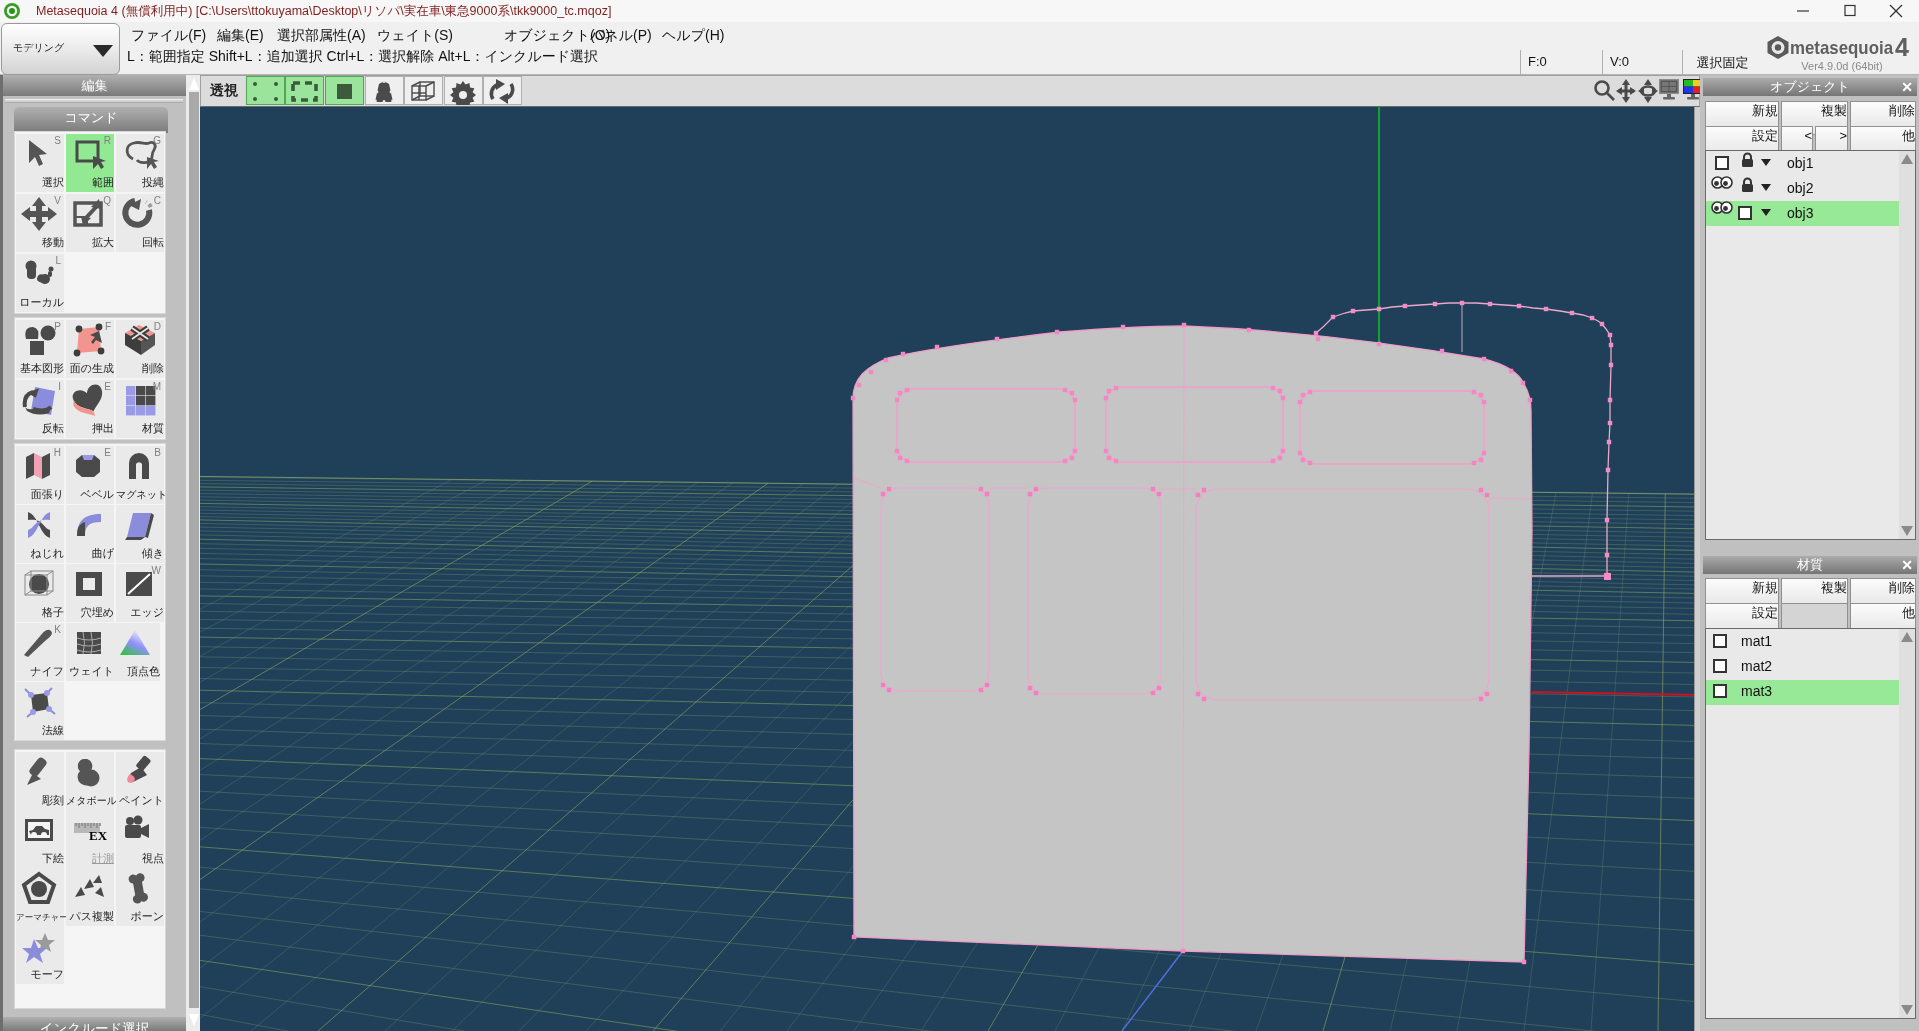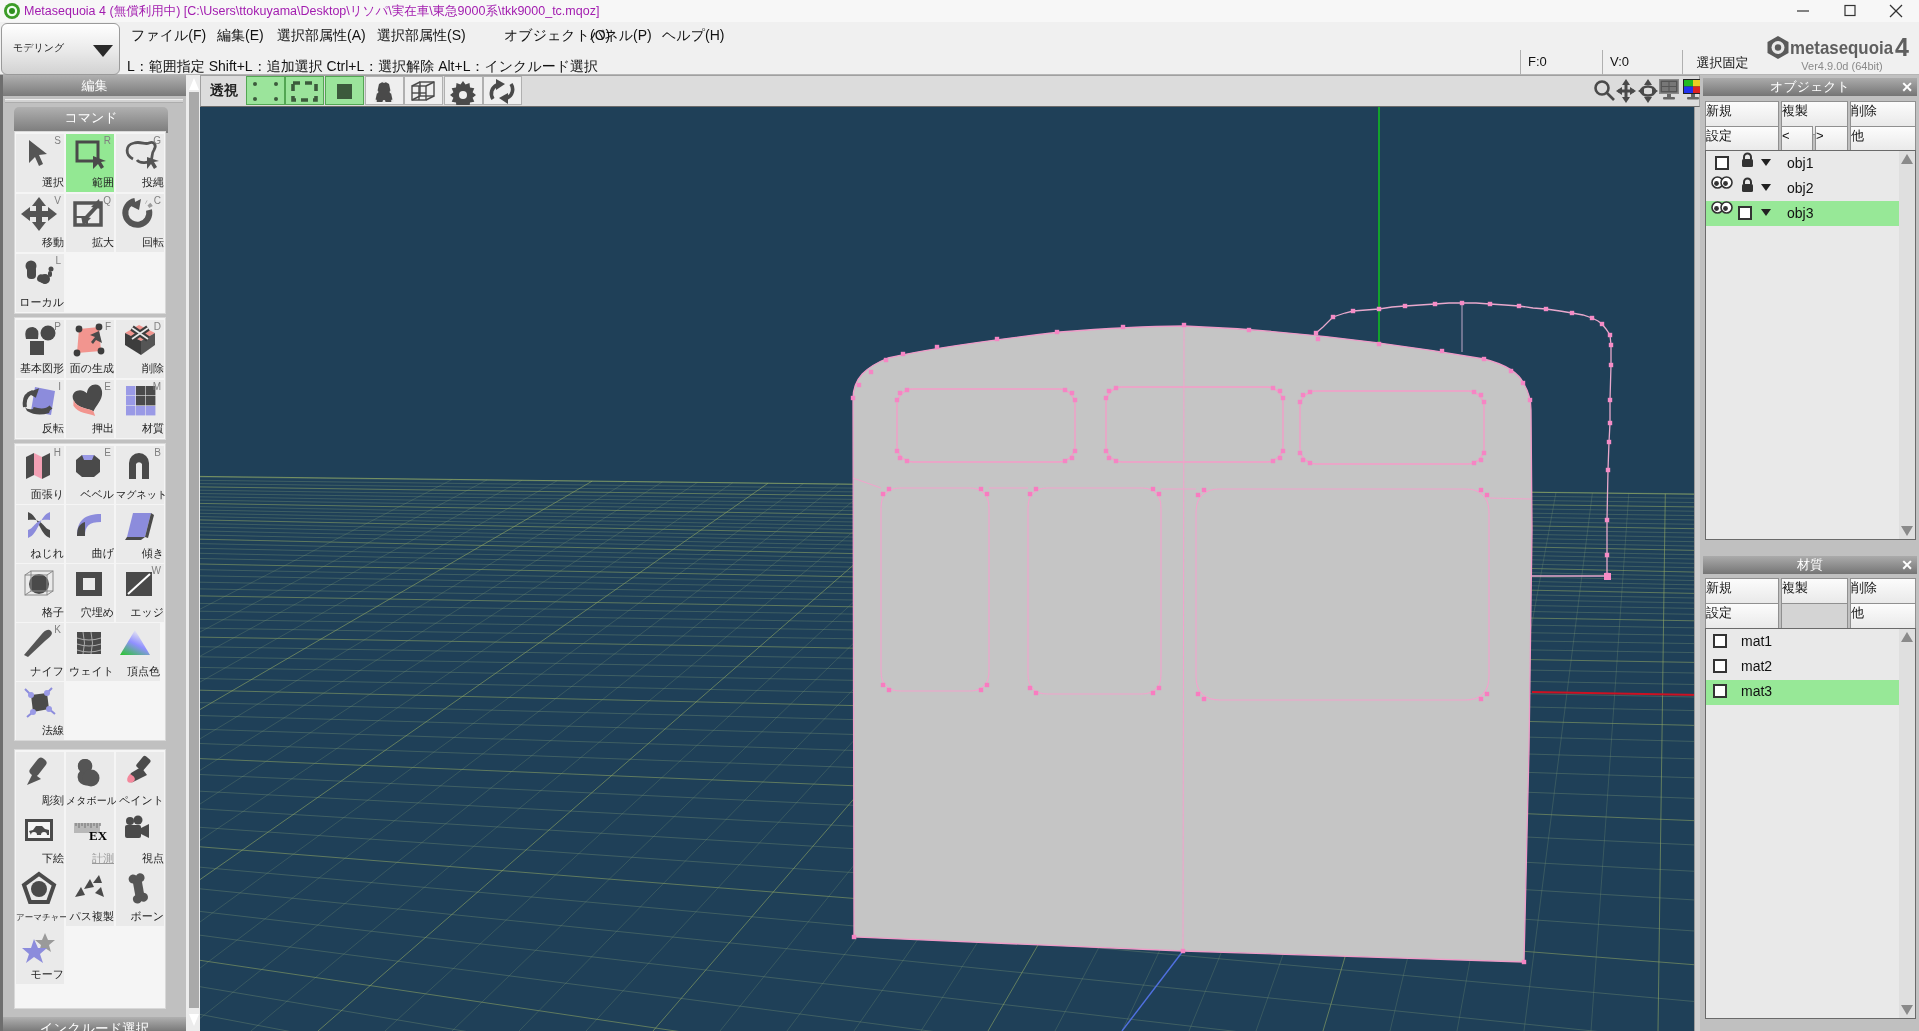--- a/index.html
+++ b/index.html
@@ -1,59 +1,59 @@
 <!DOCTYPE html>
 <html><head><meta charset="utf-8"><style>
 *{margin:0;padding:0;box-sizing:border-box;}
 html,body{width:1919px;height:1031px;overflow:hidden;font-family:"Liberation Sans",sans-serif;background:#f0f0f0;}
 .abs{position:absolute;}
 .titlebar{left:0;top:0;width:1919px;height:22px;background:#f7f7f7;}
-.ttext{left:24px;top:3px;font-size:12.5px;color:#a21caf;white-space:nowrap;}
+.ttext{left:36px;top:3px;font-size:12.5px;color:#7f1d1d;white-space:nowrap;}
 .menubar{left:0;top:22px;width:1919px;height:28px;background:#f0f0f0;}
 .menuitem{top:27px;font-size:14px;color:#111;}
 .statusbar{left:0;top:50px;width:1919px;height:25px;background:#f0f0f0;border-bottom:1px solid #b5b5b5;}
-.stext{left:127px;top:58px;font-size:14px;color:#111;}
+.stext{left:127px;top:48px;font-size:14px;color:#111;}
 .sbox{top:50px;height:25px;border-left:1px solid #b0b0b0;font-size:13px;color:#111;text-align:center;padding-top:4px;}
 .modebtn{left:1px;top:23px;width:119px;height:52px;background:linear-gradient(#ffffff,#e9e9e9 55%,#d2d2d2);border:1px solid #9a9a9a;border-radius:6px;z-index:5;}
 .leftpanel{left:0;top:75px;width:186px;height:956px;background:#c0c0c0;border-left:3px solid #6e6e6e;}
 .phead{background:linear-gradient(#b0b0b0,#7a7a7a);color:#fff;text-align:center;}
 .lscroll{left:186px;top:75px;width:14px;height:956px;background:#ececec;}
 .lthumb{left:3px;top:17px;width:10px;height:916px;background:#a9a9a9;position:absolute;}
 .cell{position:absolute;width:48px;height:58px;background:#eaeaea;}
 .cell .lbl{position:absolute;bottom:2px;width:100%;text-align:right;font-size:11px;color:#222;white-space:nowrap;}
 .cell .sc{position:absolute;top:1px;right:3px;font-size:10px;color:#808080;}
 .cellsel{background:#93e893;}
 .secbox{position:absolute;background:#f5f5f5;border:1px solid #d8d8d8;}
 .vtool{left:200px;top:75px;width:1500px;height:32px;background:#dcdcdc;border:1px solid #a0a0a0;border-bottom:1px solid #6a6a6a;}
 .vtbtn{position:absolute;top:1px;height:29px;width:39px;background:#efefef;border:1px solid #b0b0b0;}
 .vtgreen{background:#9be49b;border:1px solid #53a653;}
 .rpanel{left:1700px;top:75px;width:219px;height:956px;background:#c0c0c0;}
 .rhead{position:absolute;left:3px;width:214px;height:18px;background:linear-gradient(#ababab,#757575);color:#fff;font-size:13px;text-align:center;line-height:18px;}
-.rbtn{position:absolute;height:34px;background:linear-gradient(#fcfcfc,#e3e3e3);border:1px solid #909090;font-size:13px;color:#111;text-align:left;line-height:18px;}
+.rbtn{position:absolute;height:34px;background:linear-gradient(#fcfcfc,#e3e3e3);border:1px solid #909090;font-size:13px;color:#111;text-align:right;line-height:18px;}
 .rlist{position:absolute;left:4px;width:211px;background:#e9e9e9;border:1px solid #6a6a6a;}
 .closex{position:absolute;right:4px;top:0;color:#fff;font-size:14px;font-weight:bold;}
 </style></head><body>
 <div class="abs titlebar"></div>
 <svg class="abs" style="left:4px;top:3px" width="16" height="16">
 <circle cx="8" cy="8" r="8" fill="#3d9c28"></circle>
 <circle cx="8" cy="8" r="5.2" fill="#f2fff2"></circle>
     <circle cx="8" cy="8" r="3" fill="#2f8f1f"></circle>
   </svg>
 <div class="abs ttext" style="">Metasequoia 4 (無償利用中) [C:\Users\ttokuyama\Desktop\リソパ\実在車\東急9000系\tkk9000_tc.mqoz]</div>
 <svg class="abs" style="left:1781px;top:0" width="138" height="22">
 <line x1="16" y1="11" x2="28" y2="11" stroke="#333" stroke-width="1.2"></line>
 <rect x="64" y="5.5" width="10" height="10" fill="none" stroke="#333" stroke-width="1.2"></rect>
 <line x1="109" y1="5" x2="121" y2="17" stroke="#333" stroke-width="1.3"></line>
 <line x1="121" y1="5" x2="109" y2="17" stroke="#333" stroke-width="1.3"></line>
   </svg>
 <div class="abs menubar"></div>
 <div class="abs menuitem" style="left:131px">ファイル(F)</div>
 <div class="abs menuitem" style="left:217px">編集(E)</div>
 <div class="abs menuitem" style="left:277px">選択部属性(A)</div>
-<div class="abs menuitem" style="left:377px">選択部属性(S)</div>
+<div class="abs menuitem" style="left:377px">ウェイト(S)</div>
 <div class="abs menuitem" style="left:504px">オブジェクト(O)</div>
 <div class="abs menuitem" style="left:590px">パネル(P)</div>
 <div class="abs menuitem" style="left:662px">ヘルプ(H)</div>
 <div class="abs statusbar"></div>
 <div class="abs stext" style="">L：範囲指定  Shift+L：追加選択  Ctrl+L：選択解除  Alt+L：インクルード選択</div>
 <div class="abs sbox" style="left:1520px;width:82px;text-align:left;padding-left:7px">F:0</div>
 <div class="abs sbox" style="left:1602px;width:80px;text-align:left;padding-left:7px">V:0</div>
 <div class="abs sbox" style="left:1682px;width:80px">選択固定</div>
 <div class="abs sbox" style="left:1762px;width:157px;border-left:none"></div>
 <div class="abs modebtn"></div>

